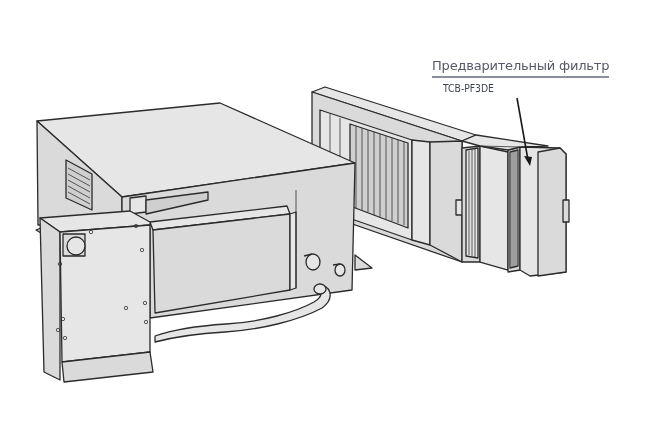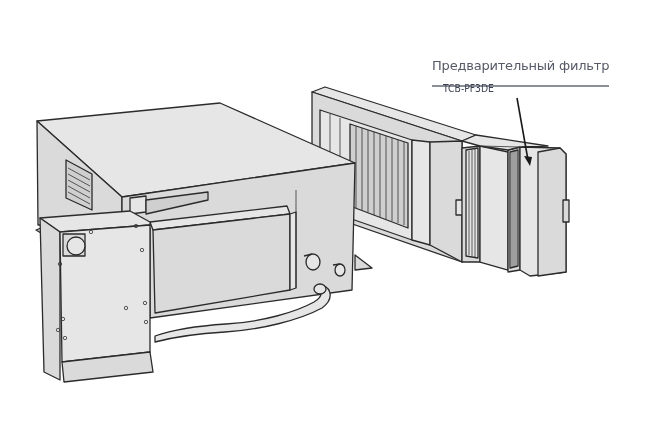--- a/index.html
+++ b/index.html
@@ -1,21 +1,21 @@
 <!DOCTYPE html>
 <html><head>
   <meta charset="utf-8">
   <style>
     html, body { margin: 0; padding: 0; background: #ffffff; }
     body { width: 650px; height: 438px; position: relative; overflow: hidden; font-family: "Liberation Sans", sans-serif; }
     #stage { position: absolute; left: 0; top: 0; width: 650px; height: 438px; }
     .label-title {
       position: absolute; left: 432px; top: 58px;
       font-family: "DejaVu Sans", sans-serif; font-size: 13px; color: #555a66;
-      padding-bottom: 12px; border-bottom: 2px solid #8a8f98; white-space: nowrap;
+      padding-bottom: 3px; border-bottom: 2px solid #8a8f98; white-space: nowrap;
       letter-spacing: -0.2px;
     }
     .label-model {
       position: absolute; left: 443px; top: 82px;
       font-family: "DejaVu Sans", sans-serif; font-size: 10.5px; color: #3d4250; white-space: nowrap;
       transform: scaleX(0.88); transform-origin: left top;
     }
     svg .ln { stroke: #2b2b2b; stroke-width: 1.3; fill: none; stroke-linejoin: round; }
     svg .f1 { fill: #e6e6e6; }
     svg .f2 { fill: #dadada; }

